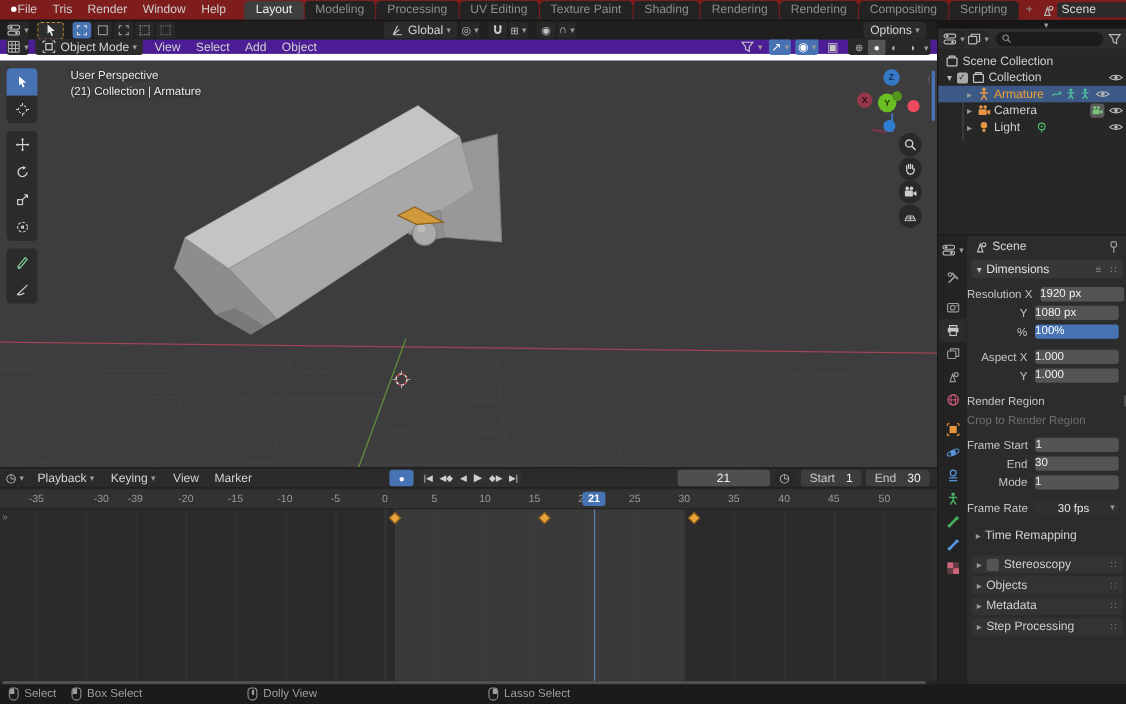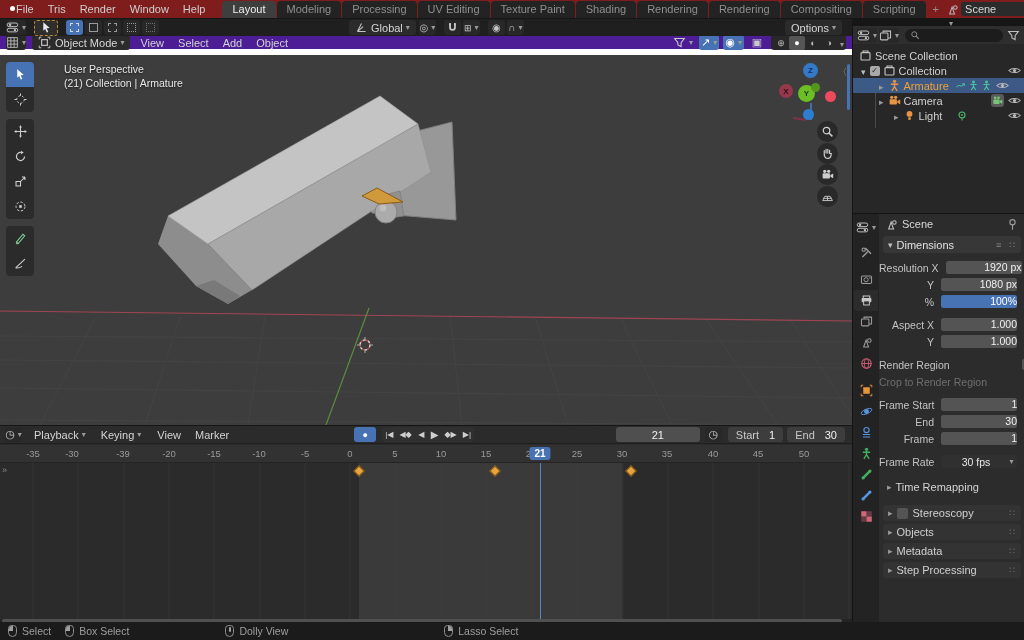--- a/index.html
+++ b/index.html
@@ -63,21 +63,21 @@
   #ptabs{position:absolute;left:0;top:0;width:26px;height:409px;background:#232323;display:flex;flex-direction:column;align-items:center;padding-top:3px}
   .ptab{width:24px;height:21px;display:flex;align-items:center;justify-content:center;color:#9a9a9a}
   .ptab.active{background:#2c2c2c;border-radius:3px 0 0 3px}
   #pbody{position:absolute;left:26px;top:0;width:146px;height:409px;overflow:hidden}
   #pbc{height:20px;display:flex;align-items:center;padding:0 6px;color:#d8d8d8}
   .phdr{height:17px;background:#373737;border-radius:3px;margin:2px 4px;display:flex;align-items:center;padding:0 5px;color:#e0e0e0}
   .phdr .right{margin-left:auto;color:#8a8a8a;font-size:9px;letter-spacing:1px}
   .prow{height:15px;display:flex;align-items:center;margin:0 8px 2px 0}
   .plabel{flex:1;text-align:right;padding-right:7px;color:#c3c3c3;white-space:nowrap;font-size:10.5px}
   .plabel.dis{color:#6e6e6e}
-  .pfield{width:76px;height:13px;background:#545454;border-radius:2.5px;text-align:right;line-height:13px;color:#f1f1f1;font-size:10.5px;flex:0 0 auto}
+  .pfield{width:76px;height:13px;background:#545454;border-radius:2.5px;text-align:left;line-height:13px;color:#f1f1f1;font-size:10.5px;flex:0 0 auto}
   .pfield.slider{background:#4772b3;color:#fff}
   .pdrop{width:76px;height:13px;background:#303030;border-radius:2.5px;display:flex;align-items:center;padding:0 4px;color:#e6e6e6;font-size:10.5px;flex:0 0 auto}
   .pdrop span{flex:1;text-align:center}
   .pchk-wrap{width:76px;flex:0 0 auto;display:flex}
   .pchk{width:11px;height:11px;background:#545454;border-radius:2px}
   .ppanel{height:16px;background:#333;border-radius:3px;margin:3px 4px;display:flex;align-items:center;padding:0 5px;color:#d0d0d0}
   .ppanel .grip{margin-left:auto;color:#777;font-size:9px}
   .grip::after{content:"∷";letter-spacing:1px}
   .gap6{height:6px}
   
@@ -656,21 +656,21 @@
               <use href="#cam"></use>
             </svg>
           </span>
         </span>
       <span class="eye ic" style="margin-left:4px">
           <svg>
             <use href="#eye"></use>
           </svg>
         </span>
     </div>
-    <div class="orow" style="padding-left:41px">
+    <div class="orow" style="padding-left:26px">
       <span class="tri-r"></span>
       <span class="ic" style="color:#e79545">
           <svg>
             <use href="#bulb"></use>
           </svg>
         </span>
       <span class="lbl">Light</span>
       <span class="ic" style="margin-left:14px;color:#4fc06a;width:12px;height:12px">
           <svg>
             <use href="#lightdata"></use>
@@ -839,21 +839,21 @@
       <div class="gap6"></div>
       <div class="prow">
         <span class="plabel">Frame Start</span>
         <span class="pfield">1</span>
       </div>
       <div class="prow">
         <span class="plabel">End</span>
         <span class="pfield">30</span>
       </div>
       <div class="prow">
-        <span class="plabel">Frame</span>
+        <span class="plabel">Mode</span>
         <span class="pfield">1</span>
       </div>
       <div class="gap6"></div>
       <div class="prow">
         <span class="plabel">Frame Rate</span>
         <span class="pdrop dd">
             <span>30 fps</span>
           </span>
       </div>
       <div style="height:8px"></div>
@@ -915,21 +915,21 @@
         </span>
         <span class="tl-se" style="margin-right:2px">
           <span class="k">End</span>
           <span class="v">30</span>
         </span>
       </span>
     </div>
 
     <div id="tl-ruler">
       <span class="tick" style="left:33px">-35</span>
-      <span class="tick" style="left:72px">-30</span>
+      <span class="tick" style="left:92px">-30</span>
       <span class="tick" style="left:123px">-39</span>
       <span class="tick" style="left:169px">-20</span>
       <span class="tick" style="left:214px">-15</span>
       <span class="tick" style="left:259px">-10</span>
       <span class="tick" style="left:305px">-5</span>
       <span class="tick" style="left:350px">0</span>
       <span class="tick" style="left:395px">5</span>
       <span class="tick" style="left:441px">10</span>
       <span class="tick" style="left:486px">15</span>
       <span class="tick" style="left:531px">20</span>

